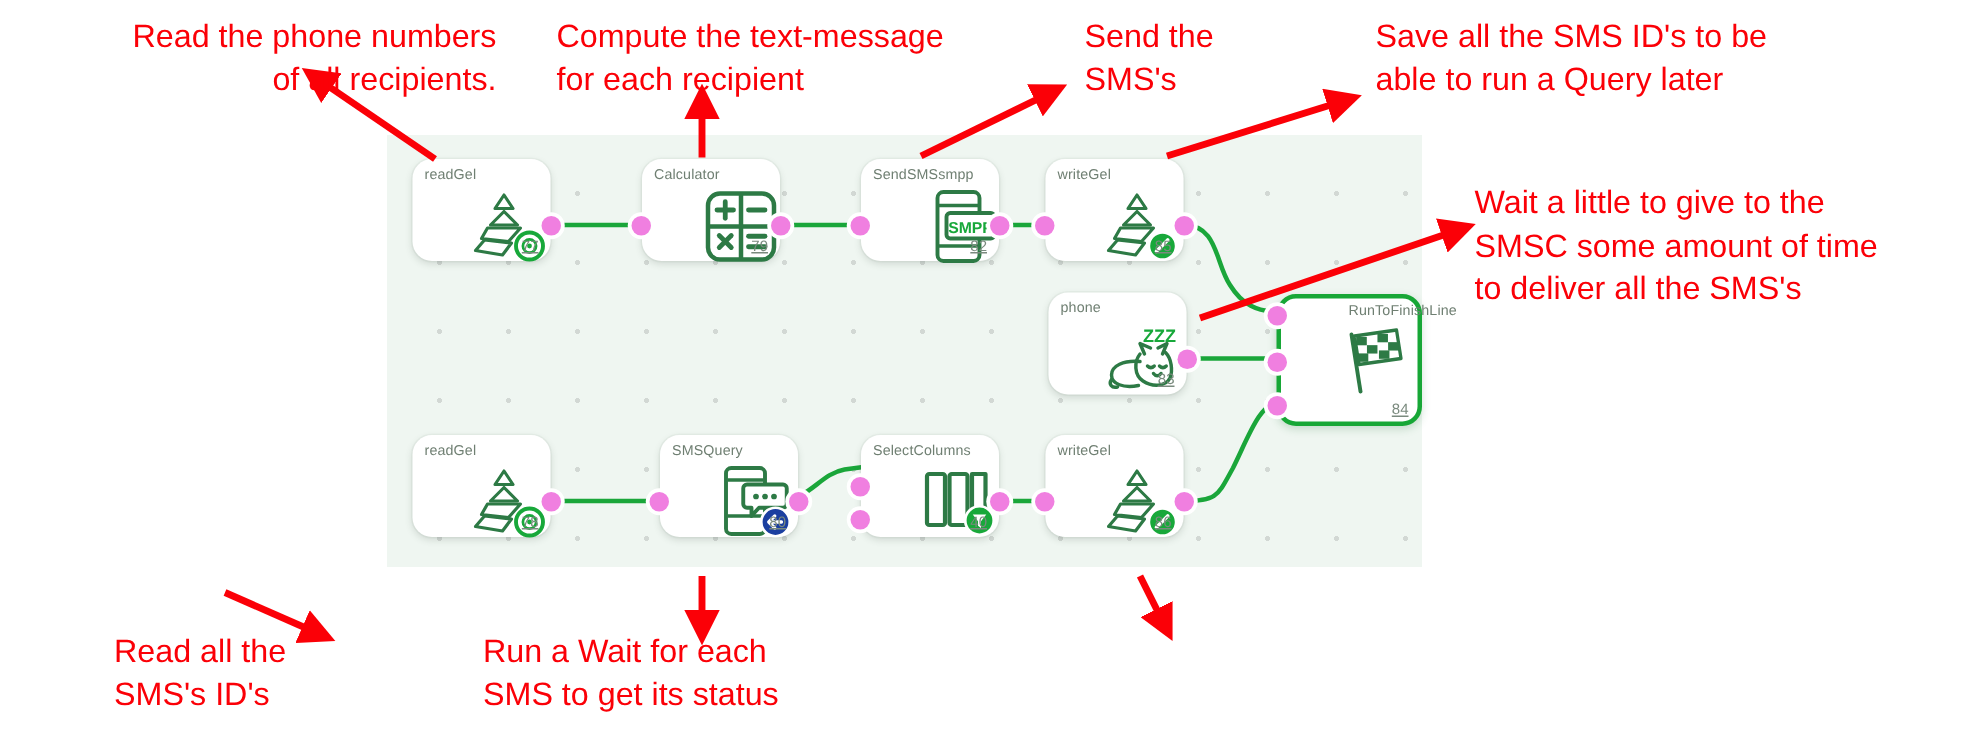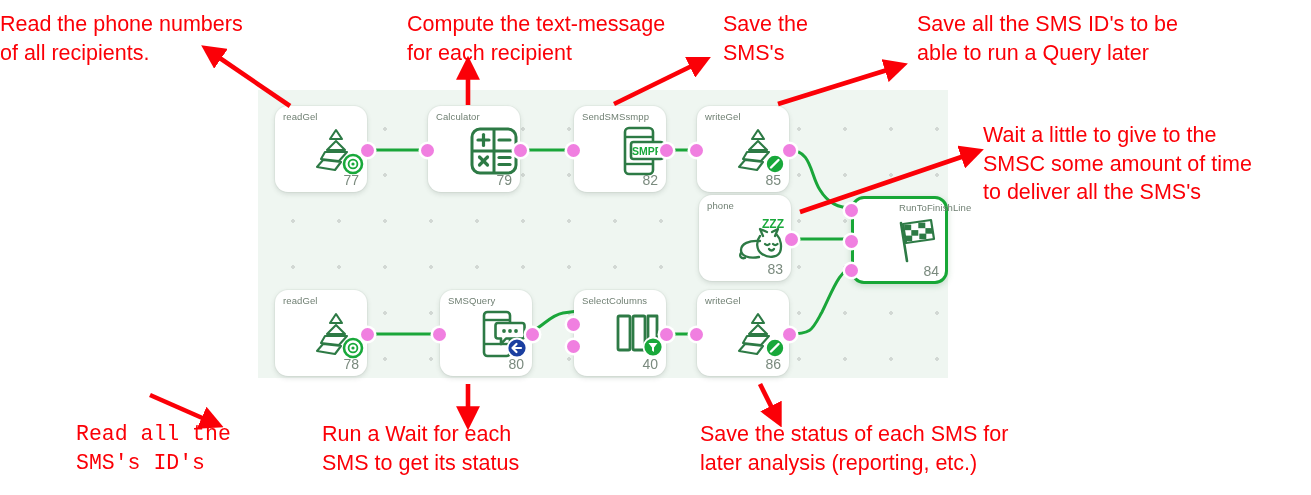--- a/index.html
+++ b/index.html
@@ -22,40 +22,40 @@
     background-size:46px 46px;
     background-position:12px 16px;
   }
 
   
   .wires{position:absolute;left:0;top:0;width:1311px;height:495px;pointer-events:none;}
 
   
   .node{
     position:absolute;
-    width:92px;height:86px;
+    width:92px;height:68px;
     background:#ffffff;
     border-radius:13px;
     box-shadow:0 2px 5px rgba(60,80,65,.17), 0 0 0 1px rgba(120,140,125,.06);
     box-sizing:border-box;
   }
   .node.selected{
     border:3px solid #17a736;
     box-shadow:0 2px 6px rgba(40,120,60,.22);
   }
   .node-title{
     position:absolute;left:8px;top:5px;
     font-size:9.5px;color:#6f7f72;
     letter-spacing:.1px;white-space:nowrap;
     font-family:"Liberation Sans", sans-serif;
   }
   .node.selected .node-title{left:6px;top:3px;color:#6f7f72;margin-left:39px;}
   .node-num{
     position:absolute;right:8px;bottom:4px;
-    font-size:14px;color:#7a8a7e;
+    font-size:10px;color:#7a8a7e;text-decoration:underline;
   }
   .node.selected .node-num{right:6px;bottom:2px;}
   .node-icon{
     position:absolute;left:0;top:12px;width:92px;height:66px;
     display:flex;align-items:center;justify-content:flex-end;
   }
   .node.selected .node-icon{top:9px;width:86px;}
 
   
   .port{
@@ -312,31 +312,29 @@
       <path d="M468,105 L468,64"></path>
       <path d="M614,104 L704,60"></path>
       <path d="M778,104 L900,66"></path>
       <path d="M800,212 L976,152"></path>
       <path d="M150,395 L216,424"></path>
       <path d="M468,384 L468,422"></path>
       <path d="M760,384 L778,420"></path>
     </g>
   </svg>
 
-  <div class="anno" style="left:0;top:10px;width:305px;">Read the phone numbers
+  <div class="anno" style="left:26px;top:10px;width:305px;text-align:right;">Read the phone numbers
 of all recipients.</div>
-  <div class="anno" style="left:371px;top:10px;width:320px;margin-left:36px;">Compute the text-message
+  <div class="anno" style="left:371px;top:10px;width:320px;">Compute the text-message
 for each recipient</div>
-  <div class="anno" style="left:723px;top:10px;width:170px;">Save the
+  <div class="anno" style="left:723px;top:10px;width:170px;">Send the
 SMS's</div>
   <div class="anno" style="left:917px;top:10px;width:350px;">Save all the SMS ID's to be
 able to run a Query later</div>
   <div class="anno" style="left:983px;top:121px;width:330px;">Wait a little to give to the
 SMSC some amount of time
 to deliver all the SMS's</div>
-  <div class="anno" style="left:76px;top:420px;width:235px;font-family:Liberation Mono, monospace;">Read all the
+  <div class="anno" style="left:76px;top:420px;width:235px;">Read all the
 SMS's ID's</div>
   <div class="anno" style="left:322px;top:420px;width:300px;">Run a Wait for each
 SMS to get its status</div>
-  <div class="anno" style="left:700px;top:420px;width:420px;">Save the status of each SMS for
-later analysis (reporting, etc.)</div>
 
 </div>
 
 </body></html>

